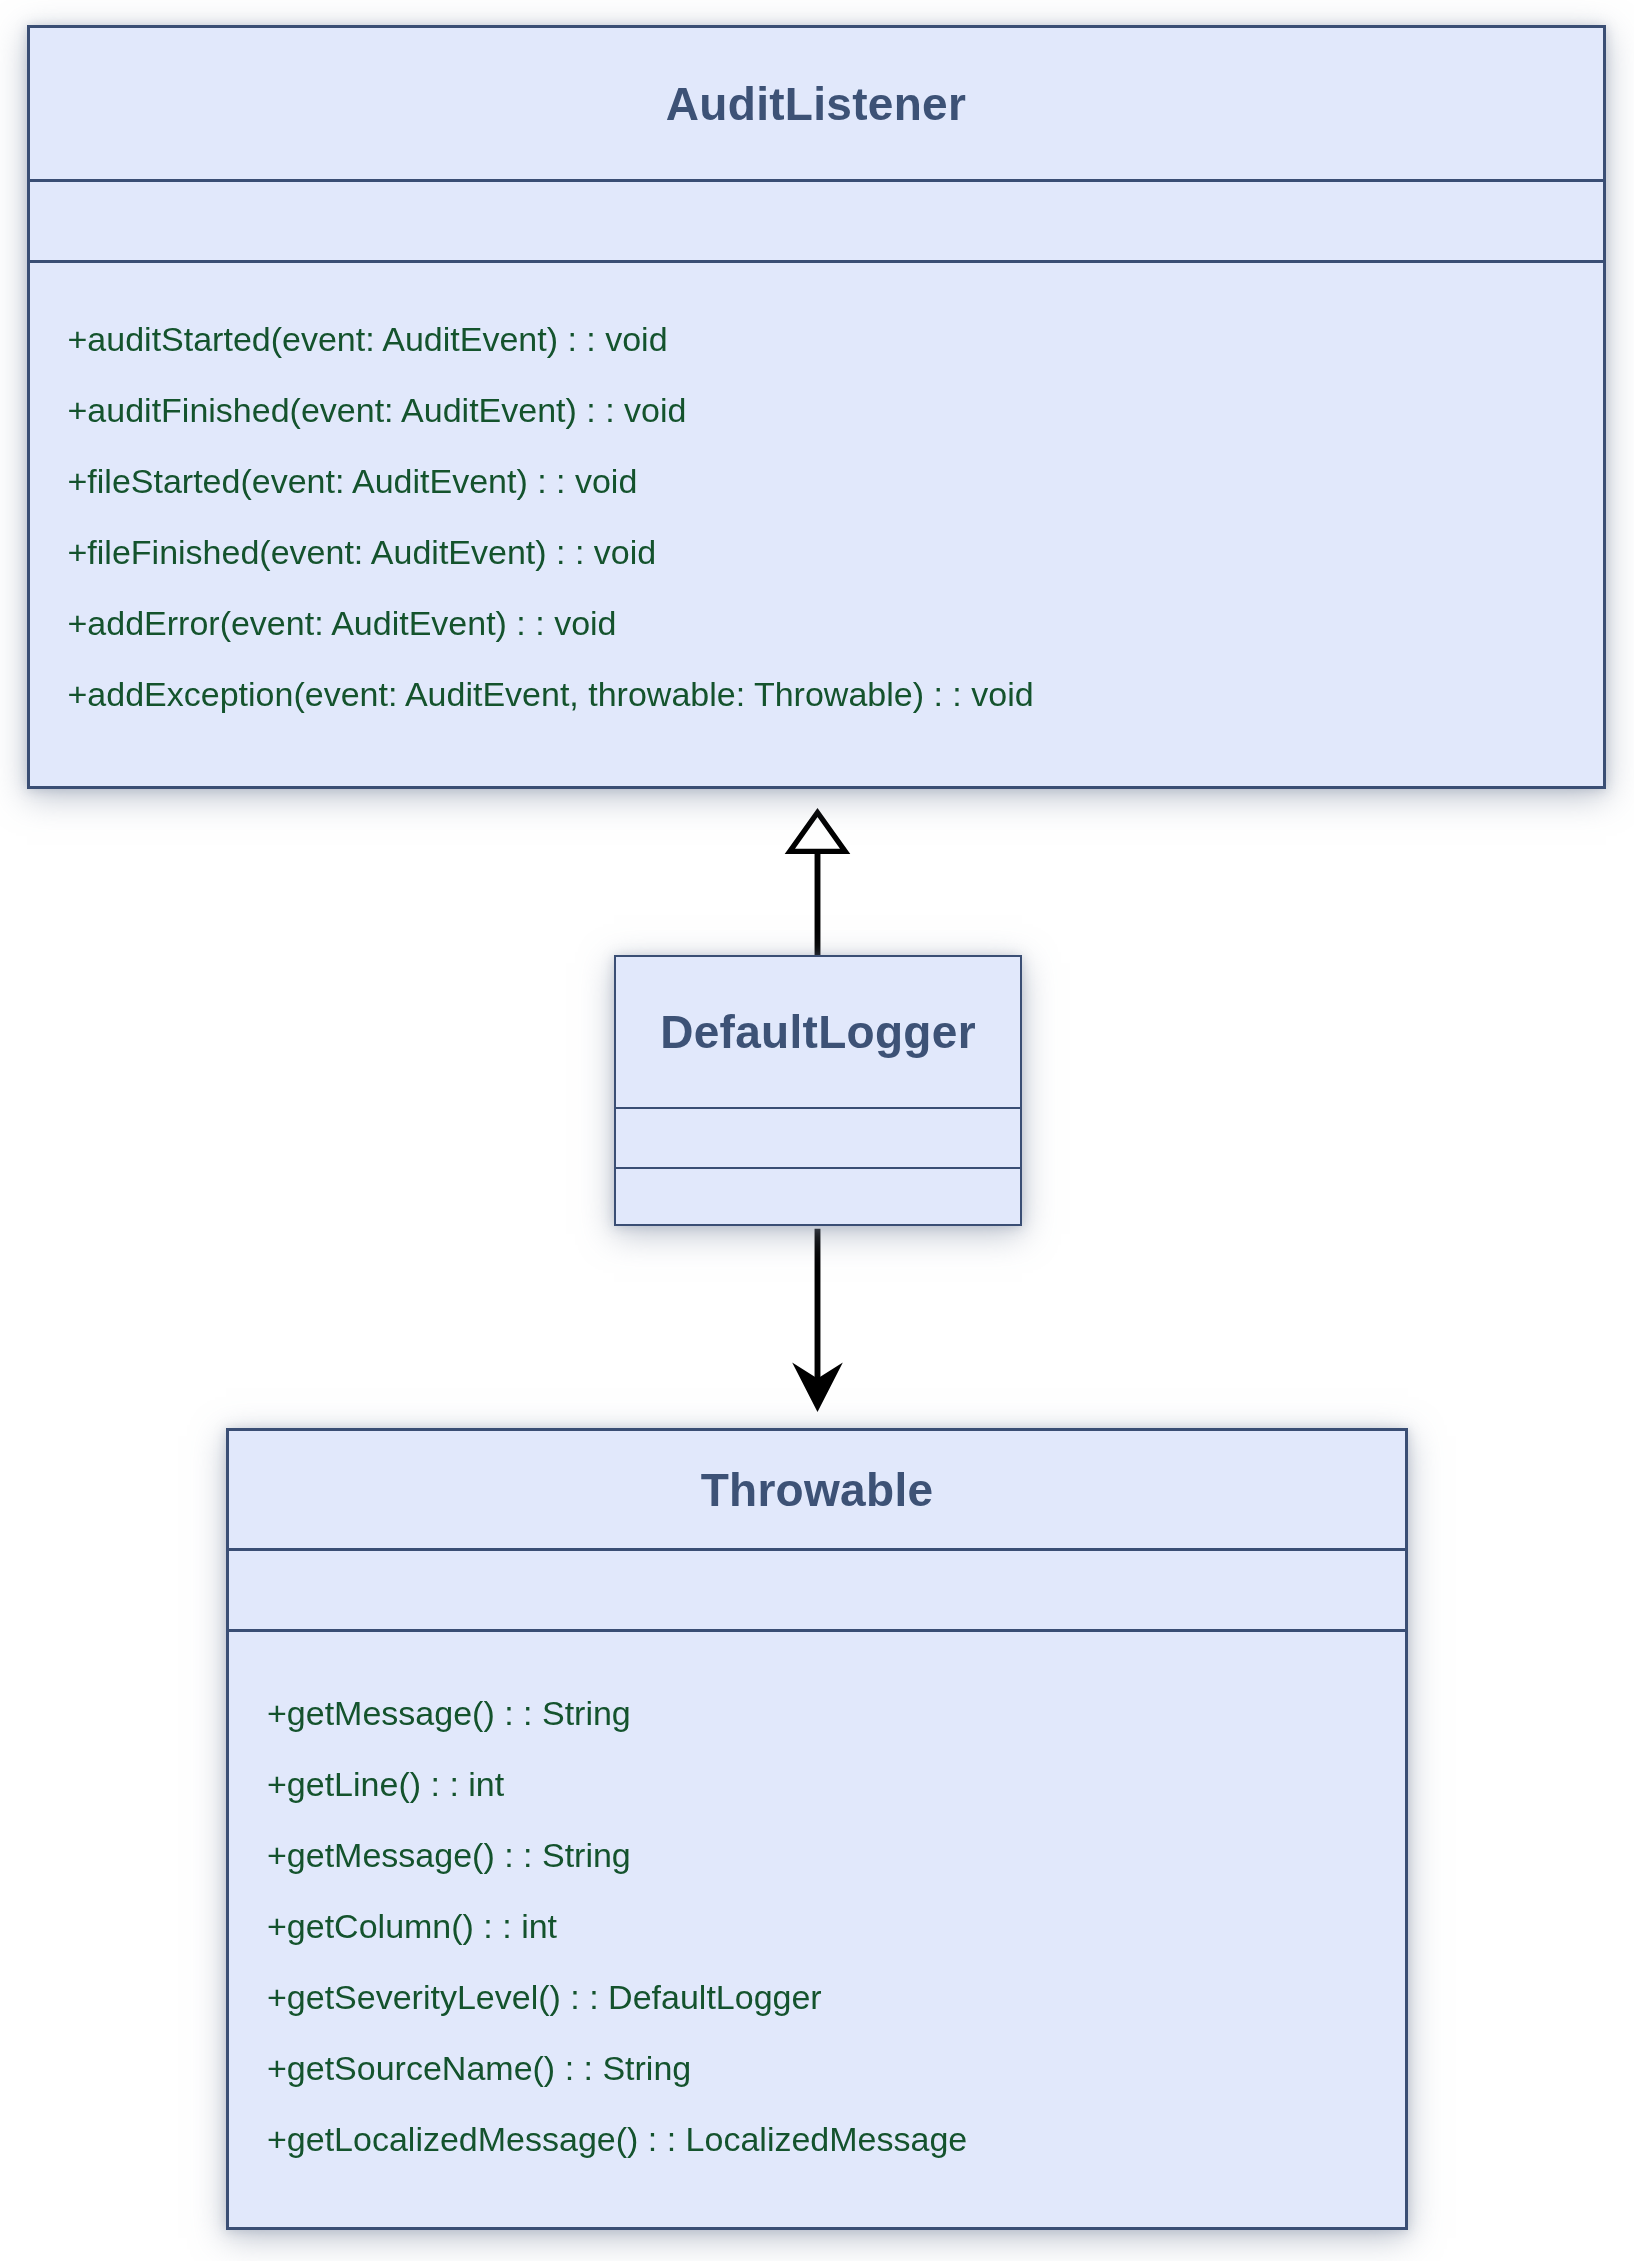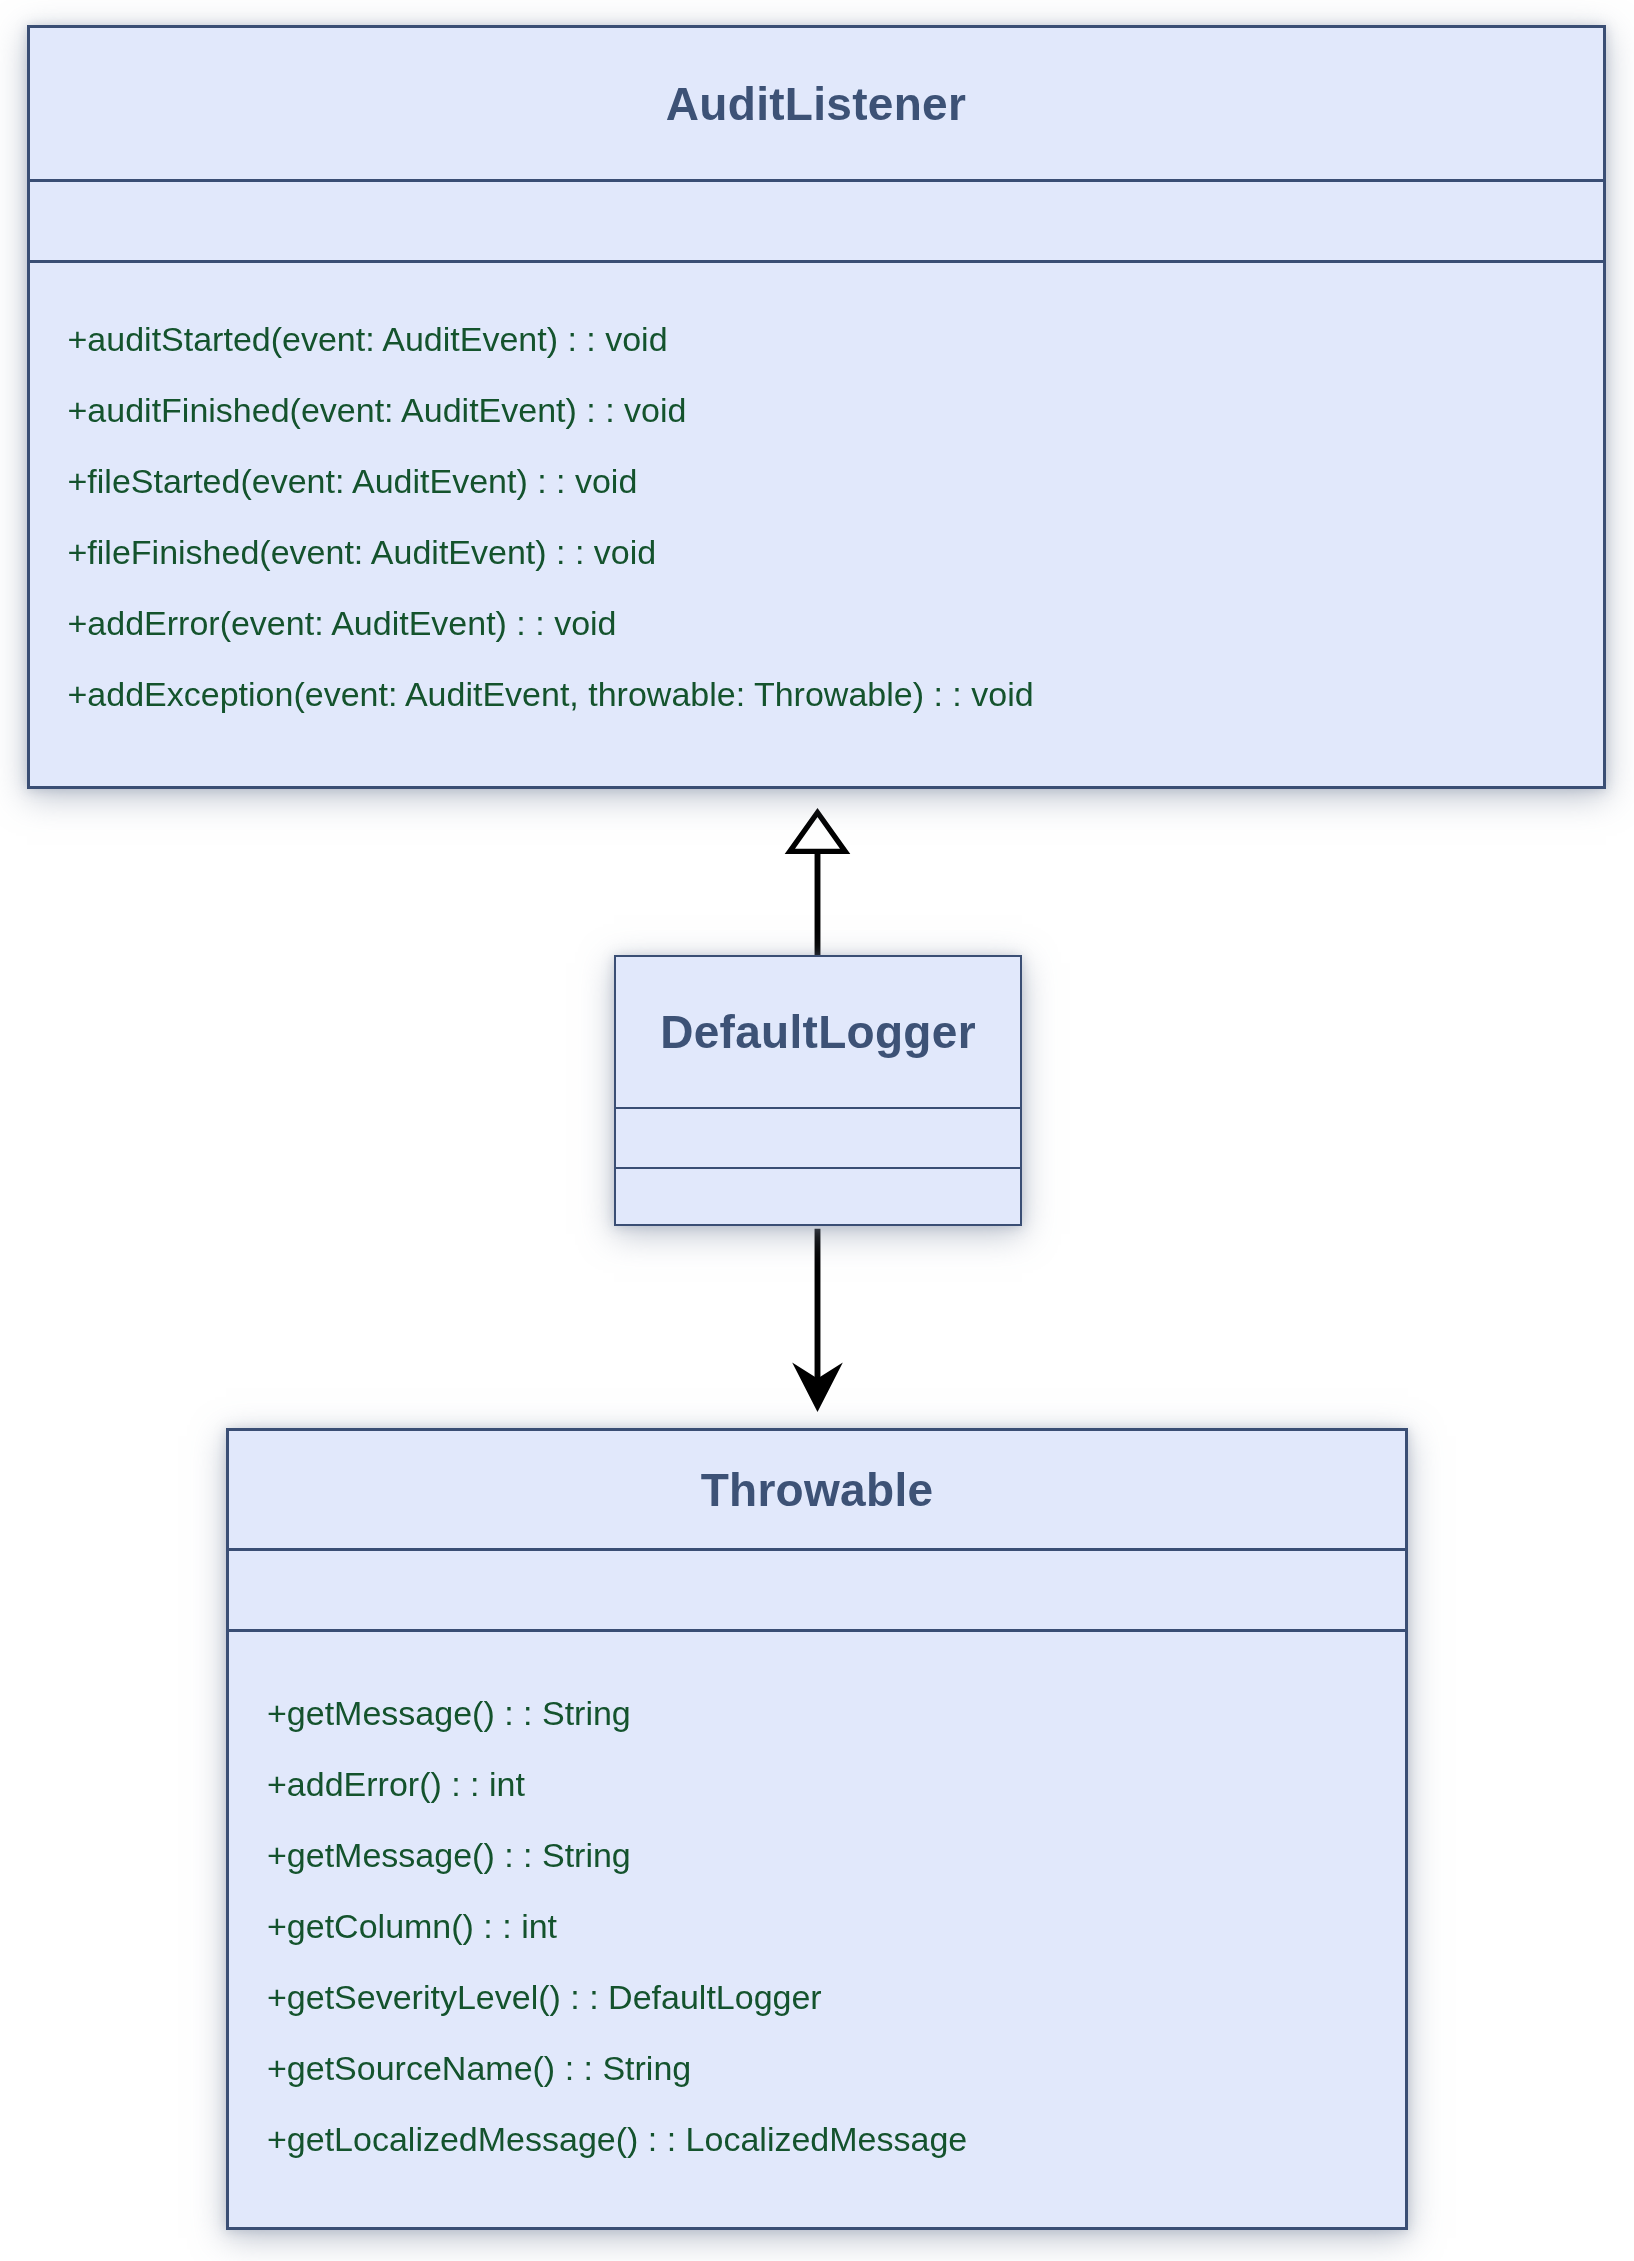--- a/index.html
+++ b/index.html
@@ -116,21 +116,21 @@
     <header class="class-title">DefaultLogger</header>
     <div class="compartment-attrs"></div>
     <div class="compartment-methods"></div>
   </section>
 
   <section class="class-box" id="box-auditevent">
     <header class="class-title">Throwable</header>
     <div class="compartment-attrs"></div>
     <div class="compartment-methods">
       <div class="method-row">+getMessage() : : String</div>
-      <div class="method-row">+addError() : : int</div>
+      <div class="method-row">+getLine() : : int</div>
       <div class="method-row">+getMessage() : : String</div>
       <div class="method-row">+getColumn() : : int</div>
       <div class="method-row">+getSeverityLevel() : : DefaultLogger</div>
       <div class="method-row">+getSourceName() : : String</div>
       <div class="method-row">+getLocalizedMessage() : : LocalizedMessage</div>
     </div>
   </section>
 
 </div>
 

